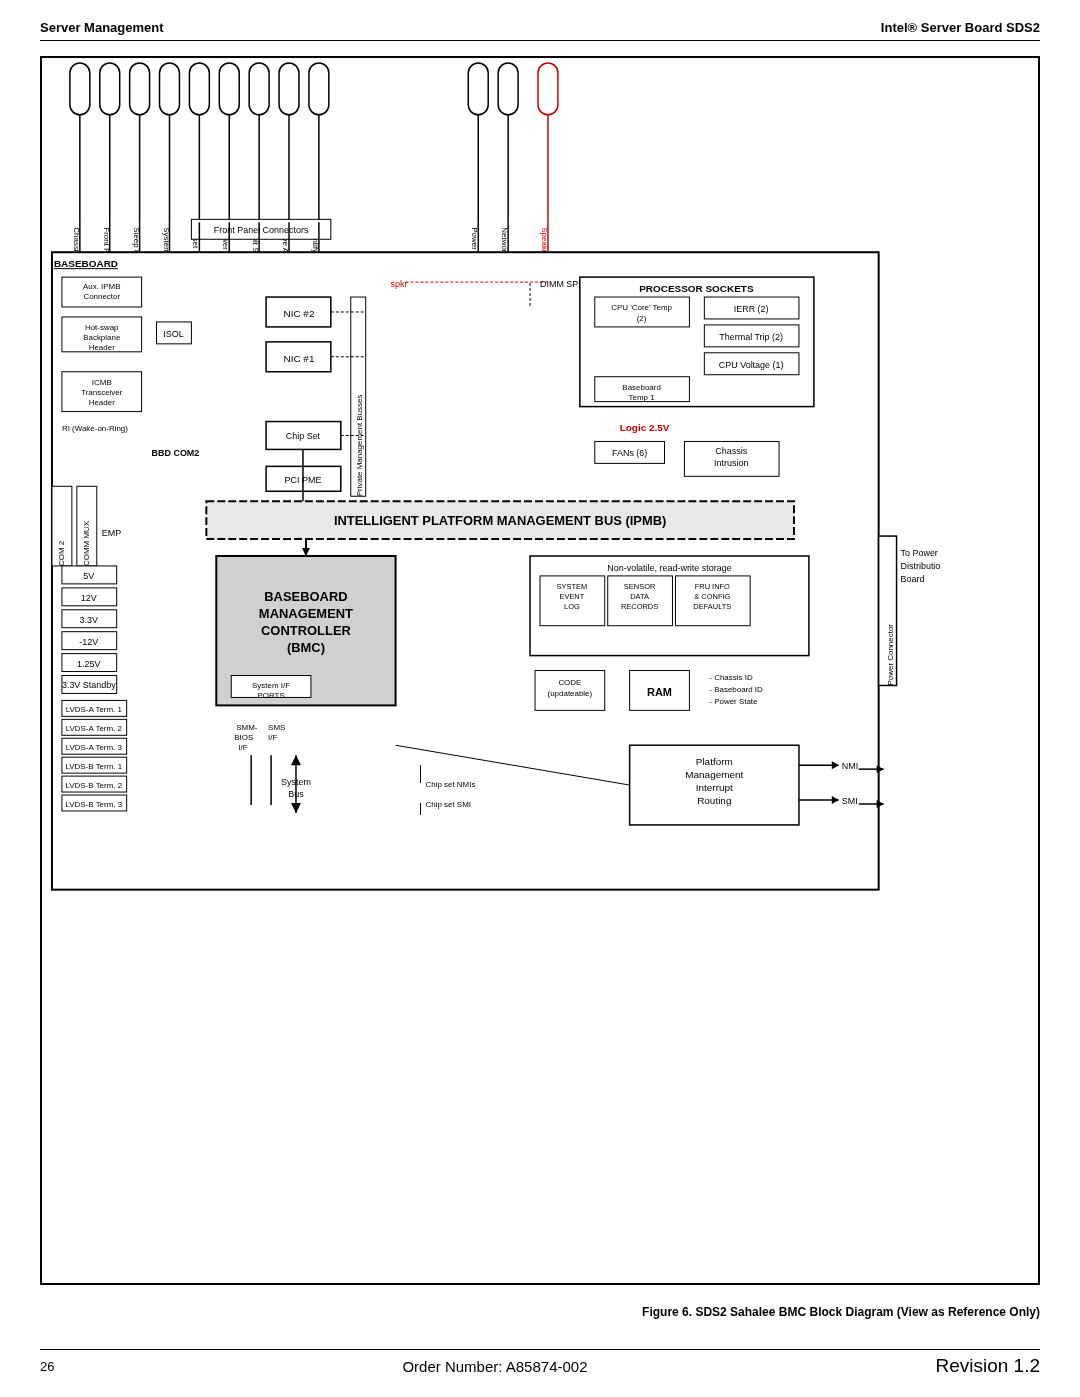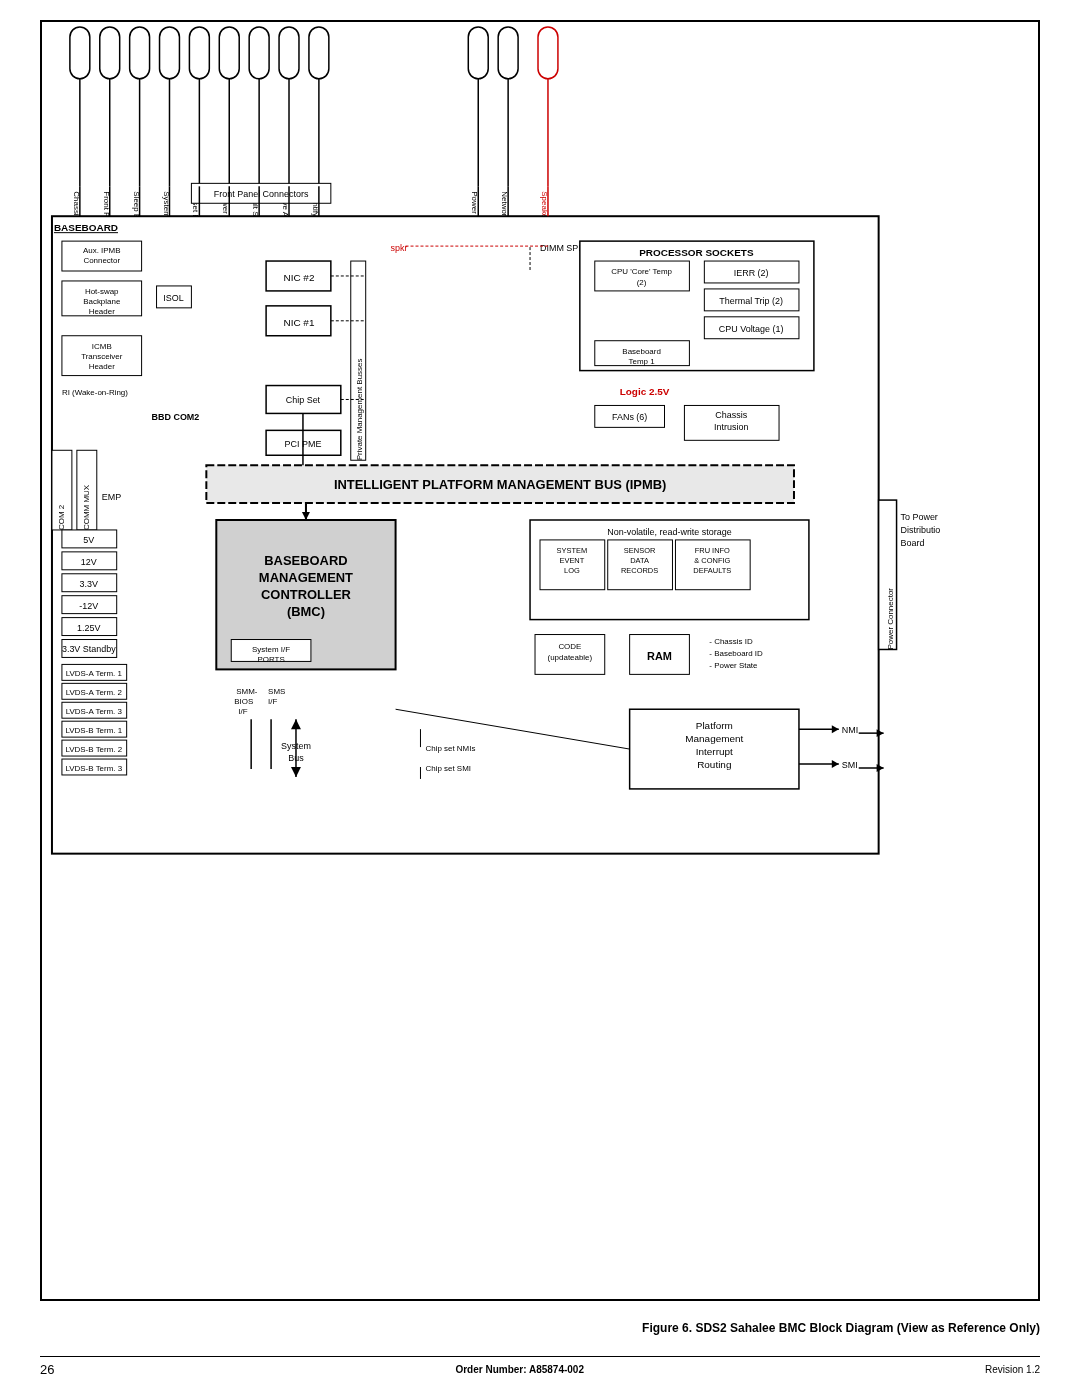--- a/index.html
+++ b/index.html
@@ -44,33 +44,37 @@
       font-weight: bold;
       margin: 10px 0;
     }
 
     .footer {
       display: flex;
       justify-content: space-between;
       align-items: center;
       border-top: 1px solid #000;
       padding-top: 5px;
-      margin-top: 11px;
+      margin-top: 20px;
     }
     .footer-left { font-size: 13px; }
-    .footer-right { font-size: 10px; }
+    .footer-right { font-size: 19px; }
     .footer-center {
-      font-size: 10px;
-      font-weight: bold;
+      font-size: 15px;
+      font-weight: normal;
     }
   </style>
 </head>
 <body>
 
 <div class="page">
+  <div class="header">
+    <span class="header-left">Server Management</span>
+    <span class="header-right">Intel® Server Board SDS2</span>
+  </div>
 
   <div class="diagram-container">
     <svg viewBox="0 0 1000 850" width="100%" height="100%" xmlns="http://www.w3.org/2000/svg" style="font-family: Arial, sans-serif;">
 
       <rect x="28" y="5" width="20" height="52" rx="10" ry="10" fill="white" stroke="black" stroke-width="1.5"></rect>
       <line x1="38" y1="57" x2="38" y2="165" stroke="black" stroke-width="1.5"></line>
       <text transform="translate(32,170) rotate(90)" font-size="8" text-anchor="start">Chassis Intrusion</text>
 
       <rect x="58" y="5" width="20" height="52" rx="10" ry="10" fill="white" stroke="black" stroke-width="1.5"></rect>
       <line x1="68" y1="57" x2="68" y2="165" stroke="black" stroke-width="1.5"></line>

